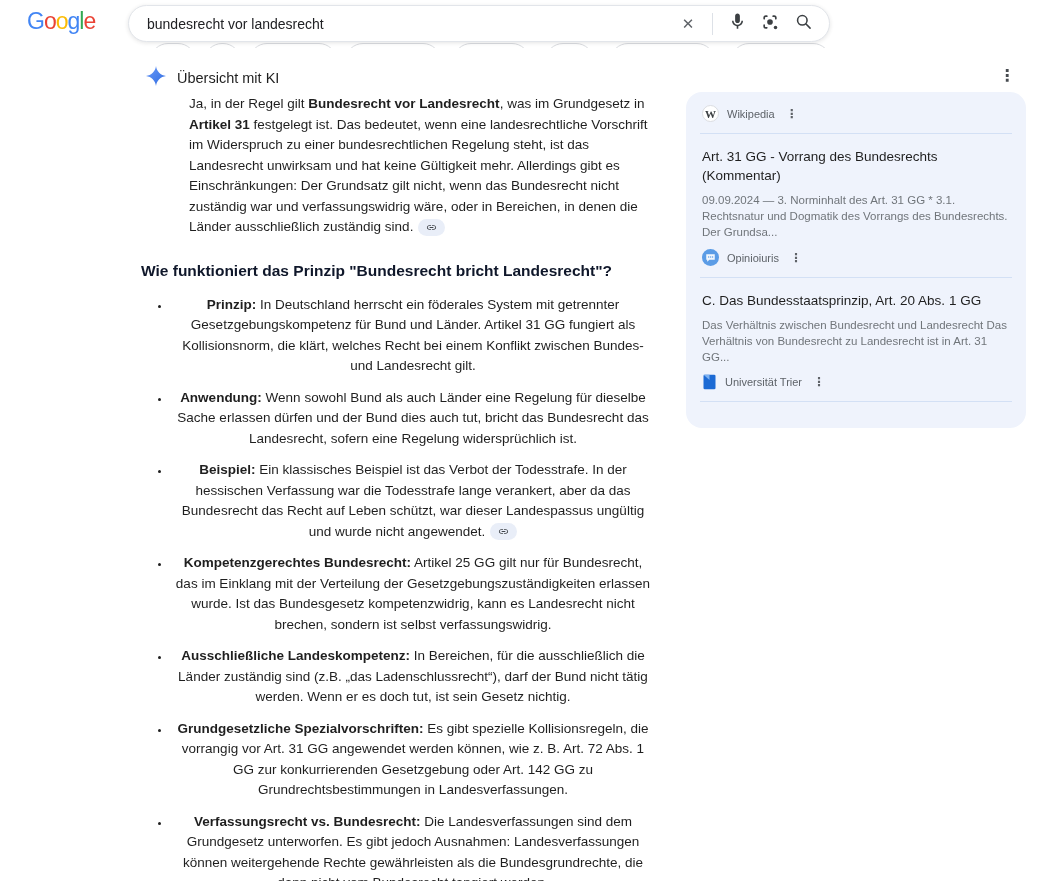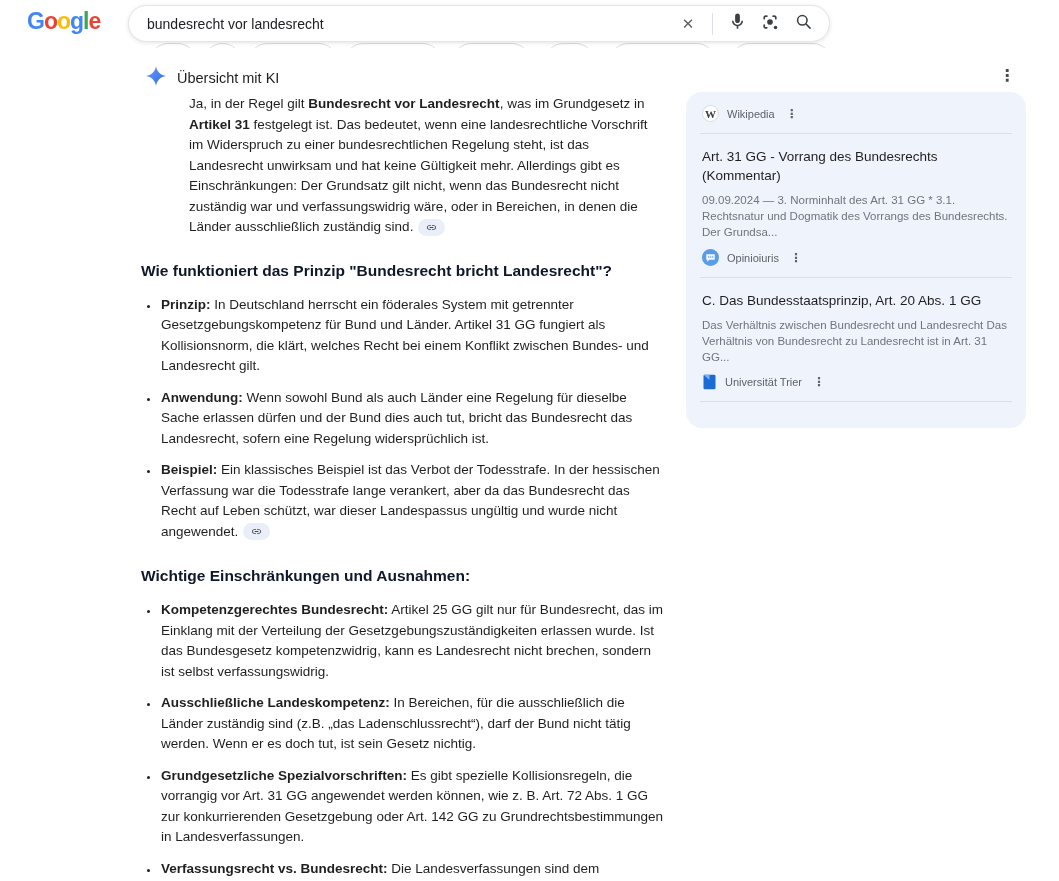--- a/index.html
+++ b/index.html
@@ -1,21 +1,21 @@
 <!DOCTYPE html>
 <html><head>
 <meta charset="utf-8">
 <style>
   * { box-sizing: border-box; margin: 0; padding: 0; }
   html,body { width:1059px; height:881px; overflow:hidden; background:#fff;
     font-family:"Liberation Sans","DejaVu Sans",sans-serif; color:#1f1f1f; }
 
   
   .topbar { position:relative; height:42px; background:#fff; z-index:3; }
-  .glogo { position:absolute; left:27px; top:8px; font-size:23px; font-weight:bold;
+  .glogo { position:absolute; left:27px; top:8px; font-size:23px; font-weight:normal;
     letter-spacing:-1px; cursor:pointer; user-select:none;text-align:center; }
   .glogo .c1{color:#4285F4}.glogo .c2{color:#EA4335}.glogo .c3{color:#FBBC05}
   .glogo .c4{color:#4285F4}.glogo .c5{color:#34A853}.glogo .c6{color:#EA4335}
   .searchbar { position:absolute; left:128px; top:5px; width:702px; height:37px;
     background:#fff; border:1px solid #e2e5ea; border-radius:19px;
     box-shadow:0 1px 4px rgba(32,33,36,.12); display:flex; align-items:center;
     padding:0 14px 0 18px; }
   .searchbar input { flex:1; border:none; outline:none; font-size:14px; color:#202124;
     font-family:inherit; background:transparent; }
   .sb-icons { display:flex; align-items:center; gap:9px; }
@@ -40,21 +40,21 @@
   .kebab { color:#474b50; font-size:16px; font-weight:bold; cursor:pointer;
     line-height:1; padding:2px 6px; }
 
   .cols { display:flex; align-items:flex-start; padding-left:141px; margin-top:6px; }
   .main-col { width:524px; font-size:13.5px; line-height:20.5px; color:#1f1f1f; }
   .main-col p.intro { margin-top:2px;margin-left:48px; }
   b, .lead { font-weight:bold; }
   h2 { font-size:15.5px; line-height:24px; font-weight:bold; color:#0f172a; }
   .h2-a { margin:21px 0 12px; }
   .h2-b { margin:22px 0 12px; }
-  ul { list-style:disc; padding-left:19px; margin:0; }
+  ul { list-style:disc; padding-left:19px; margin:11px;text-align:center; }
   li { margin-bottom:11px; padding-left:1px; }
   li::marker { color:#1f1f1f; font-size:11px; }
 
   .link-chip { display:inline-flex; align-items:center; justify-content:center;
     background:#e9eef8; border-radius:999px; padding:3px 8px; margin-left:5px;
     vertical-align:middle; cursor:pointer; }
 
   
   .sidebar { width:340px; margin-left:21px; }
   .panel { background:#eff3fc; border-radius:16px; overflow:hidden; }
@@ -154,21 +154,20 @@
       <ul>
         <li><span class="lead">Prinzip:</span><span> In Deutschland herrscht ein föderales System mit getrennter Gesetzgebungskompetenz für Bund und Länder. Artikel 31 GG fungiert als Kollisionsnorm, die klärt, welches Recht bei einem Konflikt zwischen Bundes- und Landesrecht gilt.</span></li>
         <li><span class="lead">Anwendung:</span><span> Wenn sowohl Bund als auch Länder eine Regelung für dieselbe Sache erlassen dürfen und der Bund dies auch tut, bricht das Bundesrecht das Landesrecht, sofern eine Regelung widersprüchlich ist.</span></li>
         <li><span class="lead">Beispiel:</span><span> Ein klassisches Beispiel ist das Verbot der Todesstrafe. In der hessischen Verfassung war die Todesstrafe lange verankert, aber da das Bundesrecht das Recht auf Leben schützt, war dieser Landespassus ungültig und wurde nicht angewendet.</span><span class="link-chip">
               <svg width="11" height="11" viewBox="0 0 24 24">
                 <path fill="#40454a" d="M3.9 12c0-1.71 1.39-3.1 3.1-3.1h4V7H7c-2.76 0-5 2.24-5 5s2.24 5 5 5h4v-1.9H7c-1.71 0-3.1-1.39-3.1-3.1zM8 13h8v-2H8v2zm9-6h-4v1.9h4c1.71 0 3.1 1.39 3.1 3.1s-1.39 3.1-3.1 3.1h-4V17h4c2.76 0 5-2.24 5-5s-2.24-5-5-5z"></path>
               </svg>
             </span></li>
       </ul>
 
-      <h2 class="h2-b">Wichtige Einschränkungen und Ausnahmen:</h2>
       <ul>
         <li><span class="lead">Kompetenzgerechtes Bundesrecht:</span><span> Artikel 25 GG gilt nur für Bundesrecht, das im Einklang mit der Verteilung der Gesetzgebungszuständigkeiten erlassen wurde. Ist das Bundesgesetz kompetenzwidrig, kann es Landesrecht nicht brechen, sondern ist selbst verfassungswidrig.</span></li>
         <li><span class="lead">Ausschließliche Landeskompetenz:</span><span> In Bereichen, für die ausschließlich die Länder zuständig sind (z.B. „das Ladenschlussrecht“), darf der Bund nicht tätig werden. Wenn er es doch tut, ist sein Gesetz nichtig.</span></li>
         <li><span class="lead">Grundgesetzliche Spezialvorschriften:</span><span> Es gibt spezielle Kollisionsregeln, die vorrangig vor Art. 31 GG angewendet werden können, wie z. B. Art. 72 Abs. 1 GG zur konkurrierenden Gesetzgebung oder Art. 142 GG zu Grundrechtsbestimmungen in Landesverfassungen.</span></li>
         <li><span class="lead">Verfassungsrecht vs. Bundesrecht:</span><span> Die Landesverfassungen sind dem Grundgesetz unterworfen. Es gibt jedoch Ausnahmen: Landesverfassungen können weitergehende Rechte gewährleisten als die Bundesgrundrechte, die dann nicht vom Bundesrecht tangiert werden.</span></li>
       </ul>
     </div>
 
     <div class="sidebar">
       <div class="panel">

